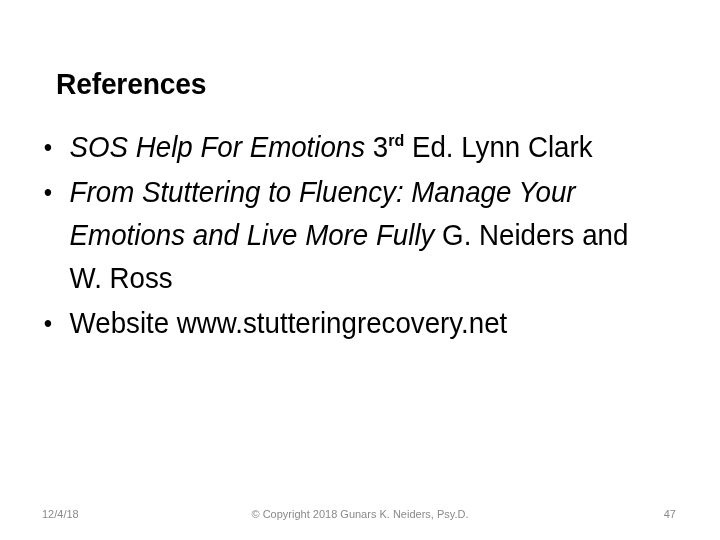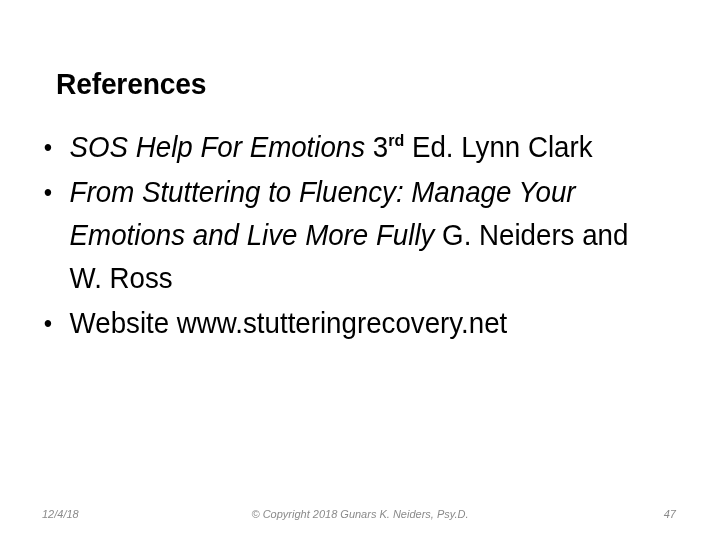--- a/index.html
+++ b/index.html
@@ -81,21 +81,20 @@
   
   .footer {
     position: absolute;
     left: 0;
     top: 503px;
     width: 720px;
     height: 22px;
     color: #8a8a8a;
     font-size: 11px;
     line-height: 22px;
-    font-style: italic;
   }
   .footer-date {
     position: absolute;
     left: 42px;
     top: 0;
     text-align: left;
     white-space: nowrap;
   }
   .footer-copyright {
     position: absolute;

